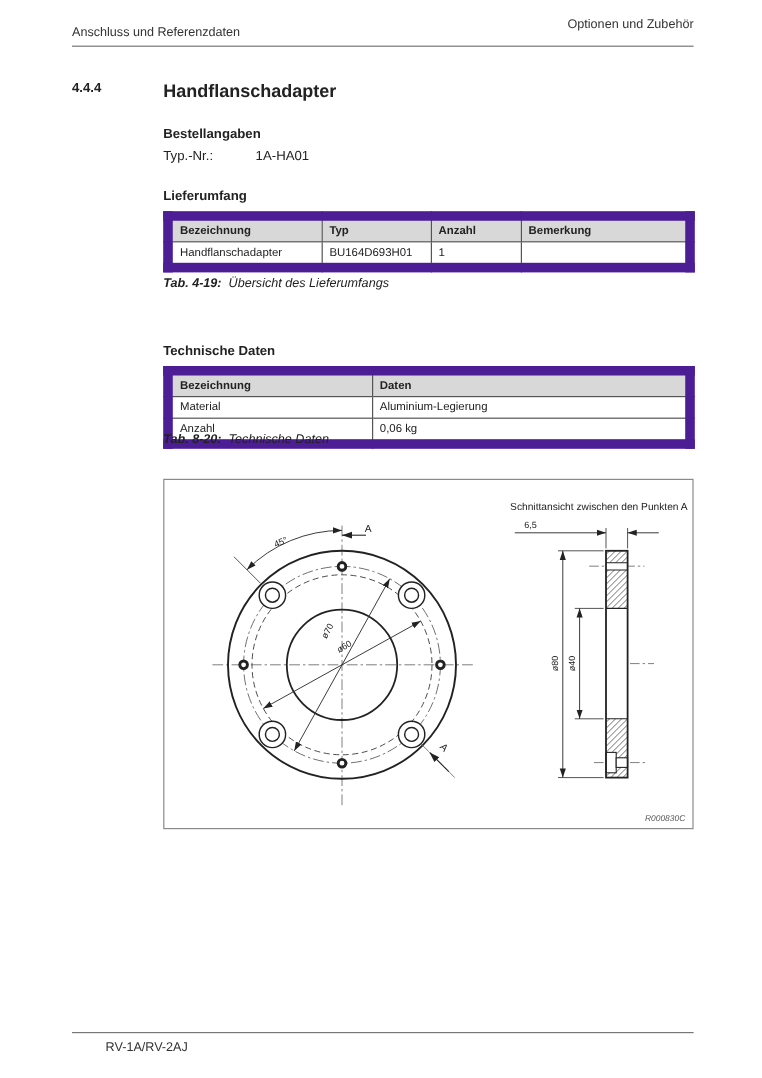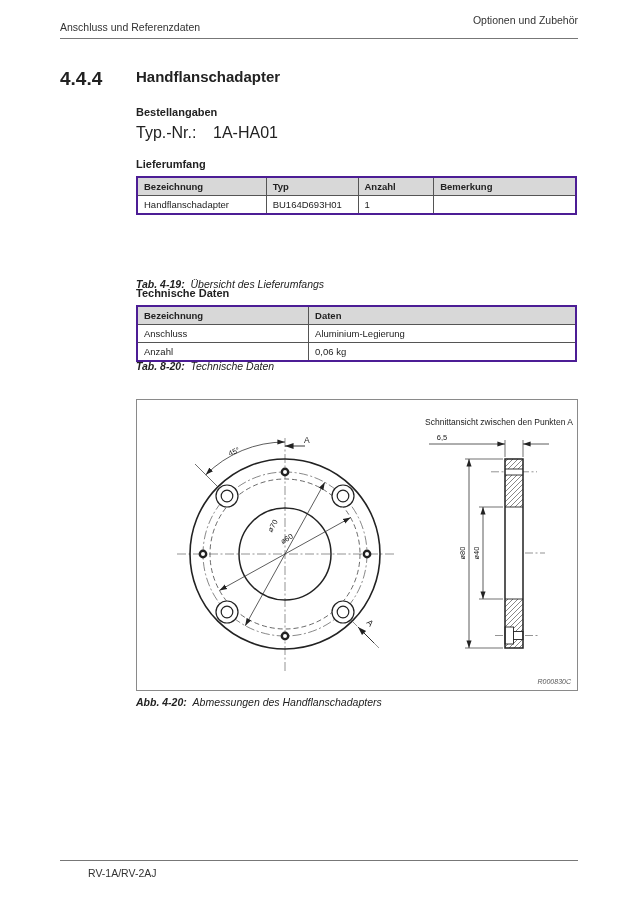--- a/index.html
+++ b/index.html
@@ -1,29 +1,29 @@
 <!DOCTYPE html>
 <html><head>
 <meta charset="utf-8">
 <style>
   html,body{margin:0;padding:0;}
   .page{position:relative;width:635px;height:898px;background:#ffffff;overflow:hidden;
         font-family:"Liberation Sans",sans-serif;color:#1a1a1a;}
   .abs{position:absolute;}
   .hdr{font-size:10.5px;color:#333;}
   .rule{height:1px;background:#777;}
-  .secnum{font-size:19px;font-weight:bold;color:#222;}
+  .secnum{font-size:11px;font-weight:bold;color:#222;}
   .sectitle{font-size:15px;font-weight:bold;color:#222;}
   .subhead{font-size:11px;font-weight:bold;color:#222;}
-  .body-txt{font-size:16px;color:#222;}
+  .body-txt{font-size:11px;color:#222;}
   table.doc{border-collapse:collapse;table-layout:fixed;}
   table.doc th,table.doc td{border:1px solid #555;font-size:9.5px;padding:2px 6px;height:13px;
         overflow:hidden;white-space:nowrap;text-align:left;font-weight:normal;color:#222;}
   table.doc th{background:#d8d8d8;font-weight:bold;}
-  table.doc{border:2px solid #4c1d95;}
+  table.doc{border:8px solid #4c1d95;}
   td.center{text-align:center;}
   .caption{font-size:10.5px;font-style:italic;color:#222;}
   .caption b{font-weight:bold;}
   .figbox{border:1px solid #8a8a8a;background:#fff;}
   .ftr{font-size:10.5px;color:#333;padding-left:28px;}
   svg text{font-family:"Liberation Sans",sans-serif;}
 </style>
 </head>
 <body>
 
@@ -58,38 +58,38 @@
     </tr>
     <tr>
       <td>Handflanschadapter</td>
       <td>BU164D693H01</td>
       <td class="center">1</td>
       <td></td>
     </tr>
   </tbody>
     </table>
 
-  <div class="abs caption" style="left:136px;top:230px;margin-top:48px;">
+  <div class="abs caption" style="left:136px;top:230px;">
     <b>Tab. 4-19:</b>&nbsp;&nbsp;<span>Übersicht des Lieferumfangs</span>
   </div>
 
   <div class="abs subhead" style="left:136px;top:287px;">Technische Daten</div>
 
   <table class="abs doc" style="left:136px;top:305px;width:441px;">
     <colgroup>
         <col style="width:170px">
         <col style="width:265px">
       </colgroup>
     <tbody>
         <tr>
       <th>Bezeichnung</th>
       <th>Daten</th>
     </tr>
     <tr>
-      <td>Anschluss</td>
+      <td>Material</td>
       <td>Aluminium-Legierung</td>
     </tr>
     <tr>
       <td>Anzahl</td>
       <td>0,06 kg</td>
     </tr>
   </tbody>
     </table>
 
   <div class="abs caption" style="left:136px;top:360px;">
@@ -183,21 +183,18 @@
         <line x1="292" y1="44" x2="368" y2="44" stroke="#333" stroke-width="0.8" marker-end="url(#ma)"></line>
         <line x1="412" y1="44" x2="386" y2="44" stroke="#333" stroke-width="0.8" marker-end="url(#ma)"></line>
         <text x="305" y="40" font-size="7.5" fill="#222" text-anchor="middle">6,5</text>
       </g>
 
       <text x="436" y="25" font-size="8.5" fill="#222" text-anchor="end">Schnittansicht zwischen den Punkten A</text>
       <text x="434" y="284" font-size="7" font-style="italic" fill="#555" text-anchor="end">R000830C</text>
     </svg>
   </div>
 
-  <div class="abs caption" style="left:136px;top:696px;">
-    <b>Abb. 4-20:</b>&nbsp;&nbsp;<span>Abmessungen des Handflanschadapters</span>
-  </div>
 
   <div class="abs rule" style="left:60px;top:860px;width:518px;"></div>
   <div class="abs ftr" style="left:60px;top:867px;">RV-1A/RV-2AJ</div>
   <div class="abs ftr" style="right:57px;top:875px;margin-top:22px;">4 – 35</div>
 
 </div>
 
 </body></html>

